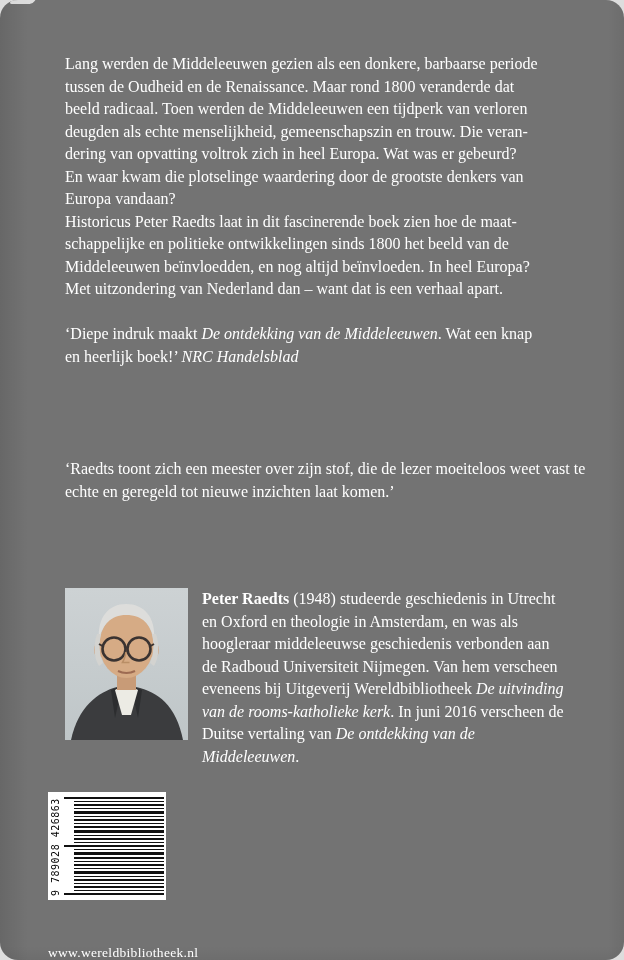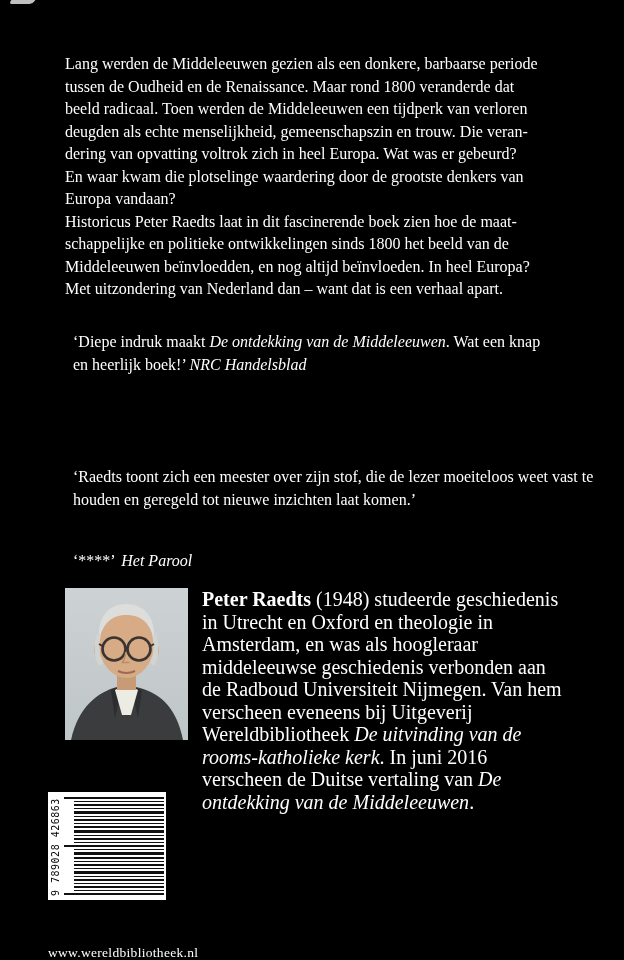--- a/index.html
+++ b/index.html
@@ -1,22 +1,23 @@
 <!DOCTYPE html>
 <html><head>
 <meta charset="utf-8">
 <style>
   html,body { margin:0; padding:0; background:#ddd; }
   .cover {
     position:relative;
     width:624px; height:960px;
-    background:#000000;
+    background:#737373;
     font-family:"Liberation Serif","DejaVu Serif",serif;
     color:#ffffff;
     overflow:hidden;
+    border-radius:18px;
   }
   
   .cover::before {
     content:""; position:absolute; inset:0; pointer-events:none;
     background:
       linear-gradient(90deg, rgba(0,0,0,.10), rgba(0,0,0,0) 28px),
       linear-gradient(270deg, rgba(0,0,0,.06), rgba(0,0,0,0) 16px),
       linear-gradient(0deg, rgba(0,0,0,.05), rgba(0,0,0,0) 14px);
   }
   .corner-sliver {
@@ -24,39 +25,39 @@
     background:rgba(255,255,255,.75);
     transform:skewX(-35deg);
     border-radius:0 0 3px 3px;
   }
   .blurb {
     position:absolute; left:65px; top:53px; width:548px;
     font-size:16px; line-height:22.5px;
   }
   .blurb div { white-space:pre-line; }
   .review {
-    position:absolute; left:65px; margin:8px;
+    position:absolute; left:65px; margin:0;
     font-size:16px; line-height:22.5px;
   }
   .r1 { top:323px; width:472px; }
   .r2 { top:390px; width:522px; }
   .r3 { top:458px; width:522px; }
   .r4 { top:542px; width:522px; }
   em { font-style:italic; }
   .src-block { display:block; font-style:italic; }
   .src-inline { font-style:italic; margin-left:.35em; }
   .author { position:absolute; left:65px; top:588px; display:flex; }
   .photo {
     width:123px; height:152px; flex:0 0 auto;
     background:#c7ccce;
   }
   .photo svg { display:block; }
   .bio {
     margin:0 12px 0 14px; width:366px;
-    font-size:20px; line-height:22.5px;
+    font-size:16px; line-height:22.5px;
   }
   .bio strong { font-weight:bold; }
   .barcode-box {
     position:absolute; left:48px; top:792px;
     width:118px; height:108px; background:#ffffff;
   }
   .barcode-digits {
     position:absolute; left:2px; top:104px;
     transform-origin:0 0; transform:rotate(-90deg);
     font-family:"DejaVu Sans Mono",monospace;
@@ -86,23 +87,22 @@
 Europa vandaan?</div>
     <div>Historicus Peter Raedts laat in dit fascinerende boek zien hoe de maat-
 schappelijke en politieke ontwikkelingen sinds 1800 het beeld van de
 Middeleeuwen beïnvloedden, en nog altijd beïnvloeden. In heel Europa?
 Met uitzondering van Nederland dan – want dat is een verhaal apart.</div>
   </div>
 
   <p class="review r1"><span>‘Diepe indruk maakt </span><em>De ontdekking van de Middeleeuwen</em><span>. Wat een knap en heerlijk boek!’ </span><em>NRC Handelsblad</em></p>
 
 
-  <p class="review r3"><span>‘Raedts toont zich een meester over zijn stof, die de lezer moeiteloos weet vast te houden en geregeld tot nieuwe inzichten laat komen.’</span></p>
+  <p class="review r3"><span>‘Raedts toont zich een meester over zijn stof, die de lezer moeiteloos weet vast te echte en geregeld tot nieuwe inzichten laat komen.’</span></p>
 
-  <p class="review r4"><span>‘****’</span><span class="src-inline">Het Parool</span></p>
 
   <div class="author">
     <div class="photo" role="img" aria-label="Portret van Peter Raedts">
       <svg width="123" height="152" viewBox="0 0 123 152" xmlns="http://www.w3.org/2000/svg">
         <defs>
           <linearGradient id="bg" x1="0" y1="0" x2="0" y2="1">
             <stop offset="0" stop-color="#cdd2d4"></stop>
             <stop offset="1" stop-color="#bfc6c8"></stop>
           </linearGradient>
         </defs>

